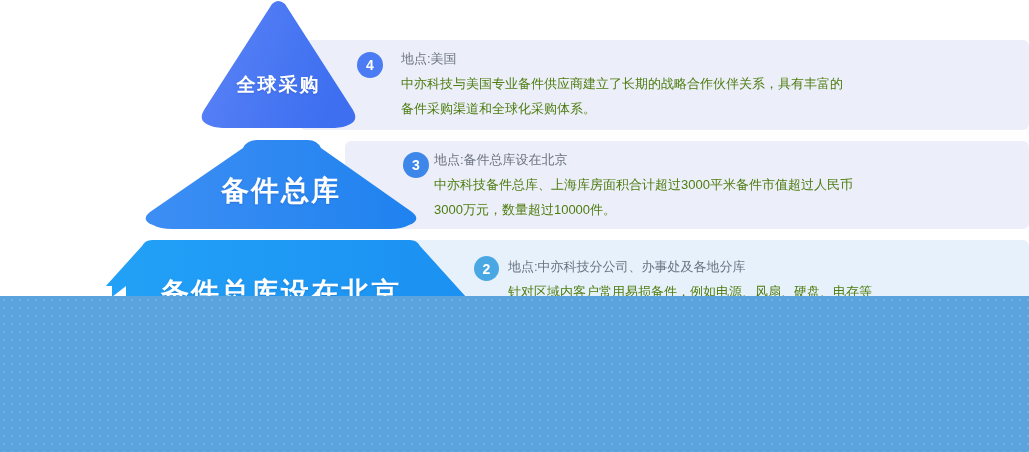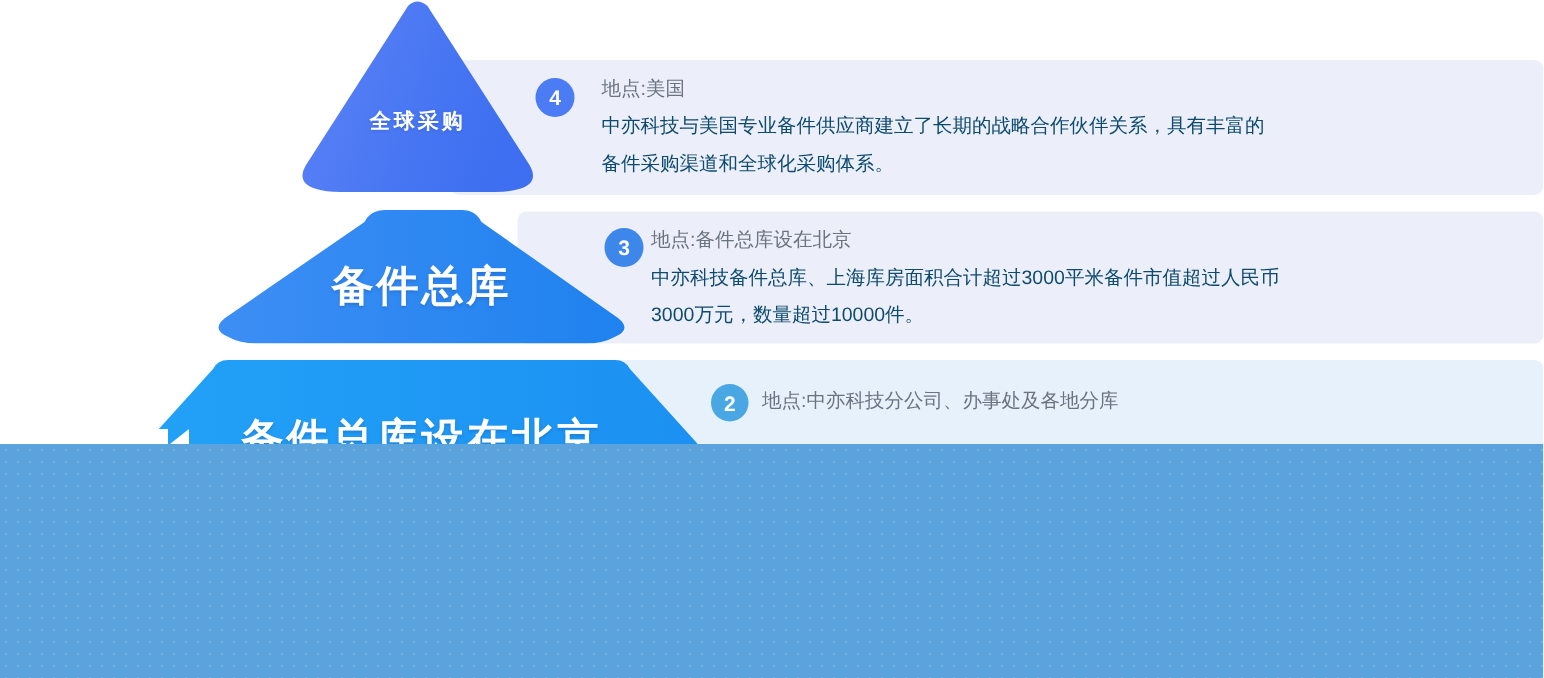--- a/index.html
+++ b/index.html
@@ -49,21 +49,21 @@
     font-size: 28px;
     font-weight: 700;
     letter-spacing: 2px;
     white-space: nowrap;
     text-shadow: 0 1px 2px rgba(20,60,140,.25);
   }
 
   
   .tier4-wrap { position: absolute; left: 200px; top: 0px; width: 157px; height: 128px; }
   .tier4-wrap svg { display: block; }
-  .tier4-wrap .tier-label { top: 72px; font-size: 14px; }
+  .tier4-wrap .tier-label { top: 72px; font-size: 19px; }
 
   
   .tier3-wrap { position: absolute; left: 140px; top: 140px; width: 282px; height: 89px; }
   .tier3-wrap .tier-label { top: 32px; }
 
   
   .tier2-wrap { position: absolute; left: 84px; top: 240px; width: 394px; height: 70px; }
   .tier2-wrap .tier-label { top: 34px; }
 
   
@@ -88,21 +88,21 @@
 
   
   .txt {
     position: absolute;
     color: #6b7280;
     font-size: 13px;
     line-height: 25px;
     white-space: nowrap;
   }
   .txt .place { display: block; color: #6b7280; }
-  .txt .body  { display: block; color: #0c4a6e; }
+  .txt .body  { display: block; color: #4d7c0f; }
 
   .txt.t4 { left: 401px; top: 46px;  }
   .txt.t3 { left: 434px; top: 147px; }
   .txt.t2 { left: 508px; top: 254px; }
 
   
   #overlay {
     position: absolute;
     left: 0;
     top: 296px;
@@ -195,18 +195,19 @@
   </div>
 
   <div class="txt t3">
     <span class="place">地点:备件总库设在北京</span>
     <span class="body">中亦科技备件总库、上海库房面积合计超过3000平米备件市值超过人民币</span>
     <span class="body">3000万元，数量超过10000件。</span>
   </div>
 
   <div class="txt t2">
     <span class="place">地点:中亦科技分公司、办事处及各地分库</span>
+    <span class="body">针对区域内客户常用易损备件，例如电源、风扇、硬盘、电存等</span>
   </div>
 
   <div id="overlay-notch"></div>
   <div id="overlay"></div>
 
 </div>
 
 </body></html>

